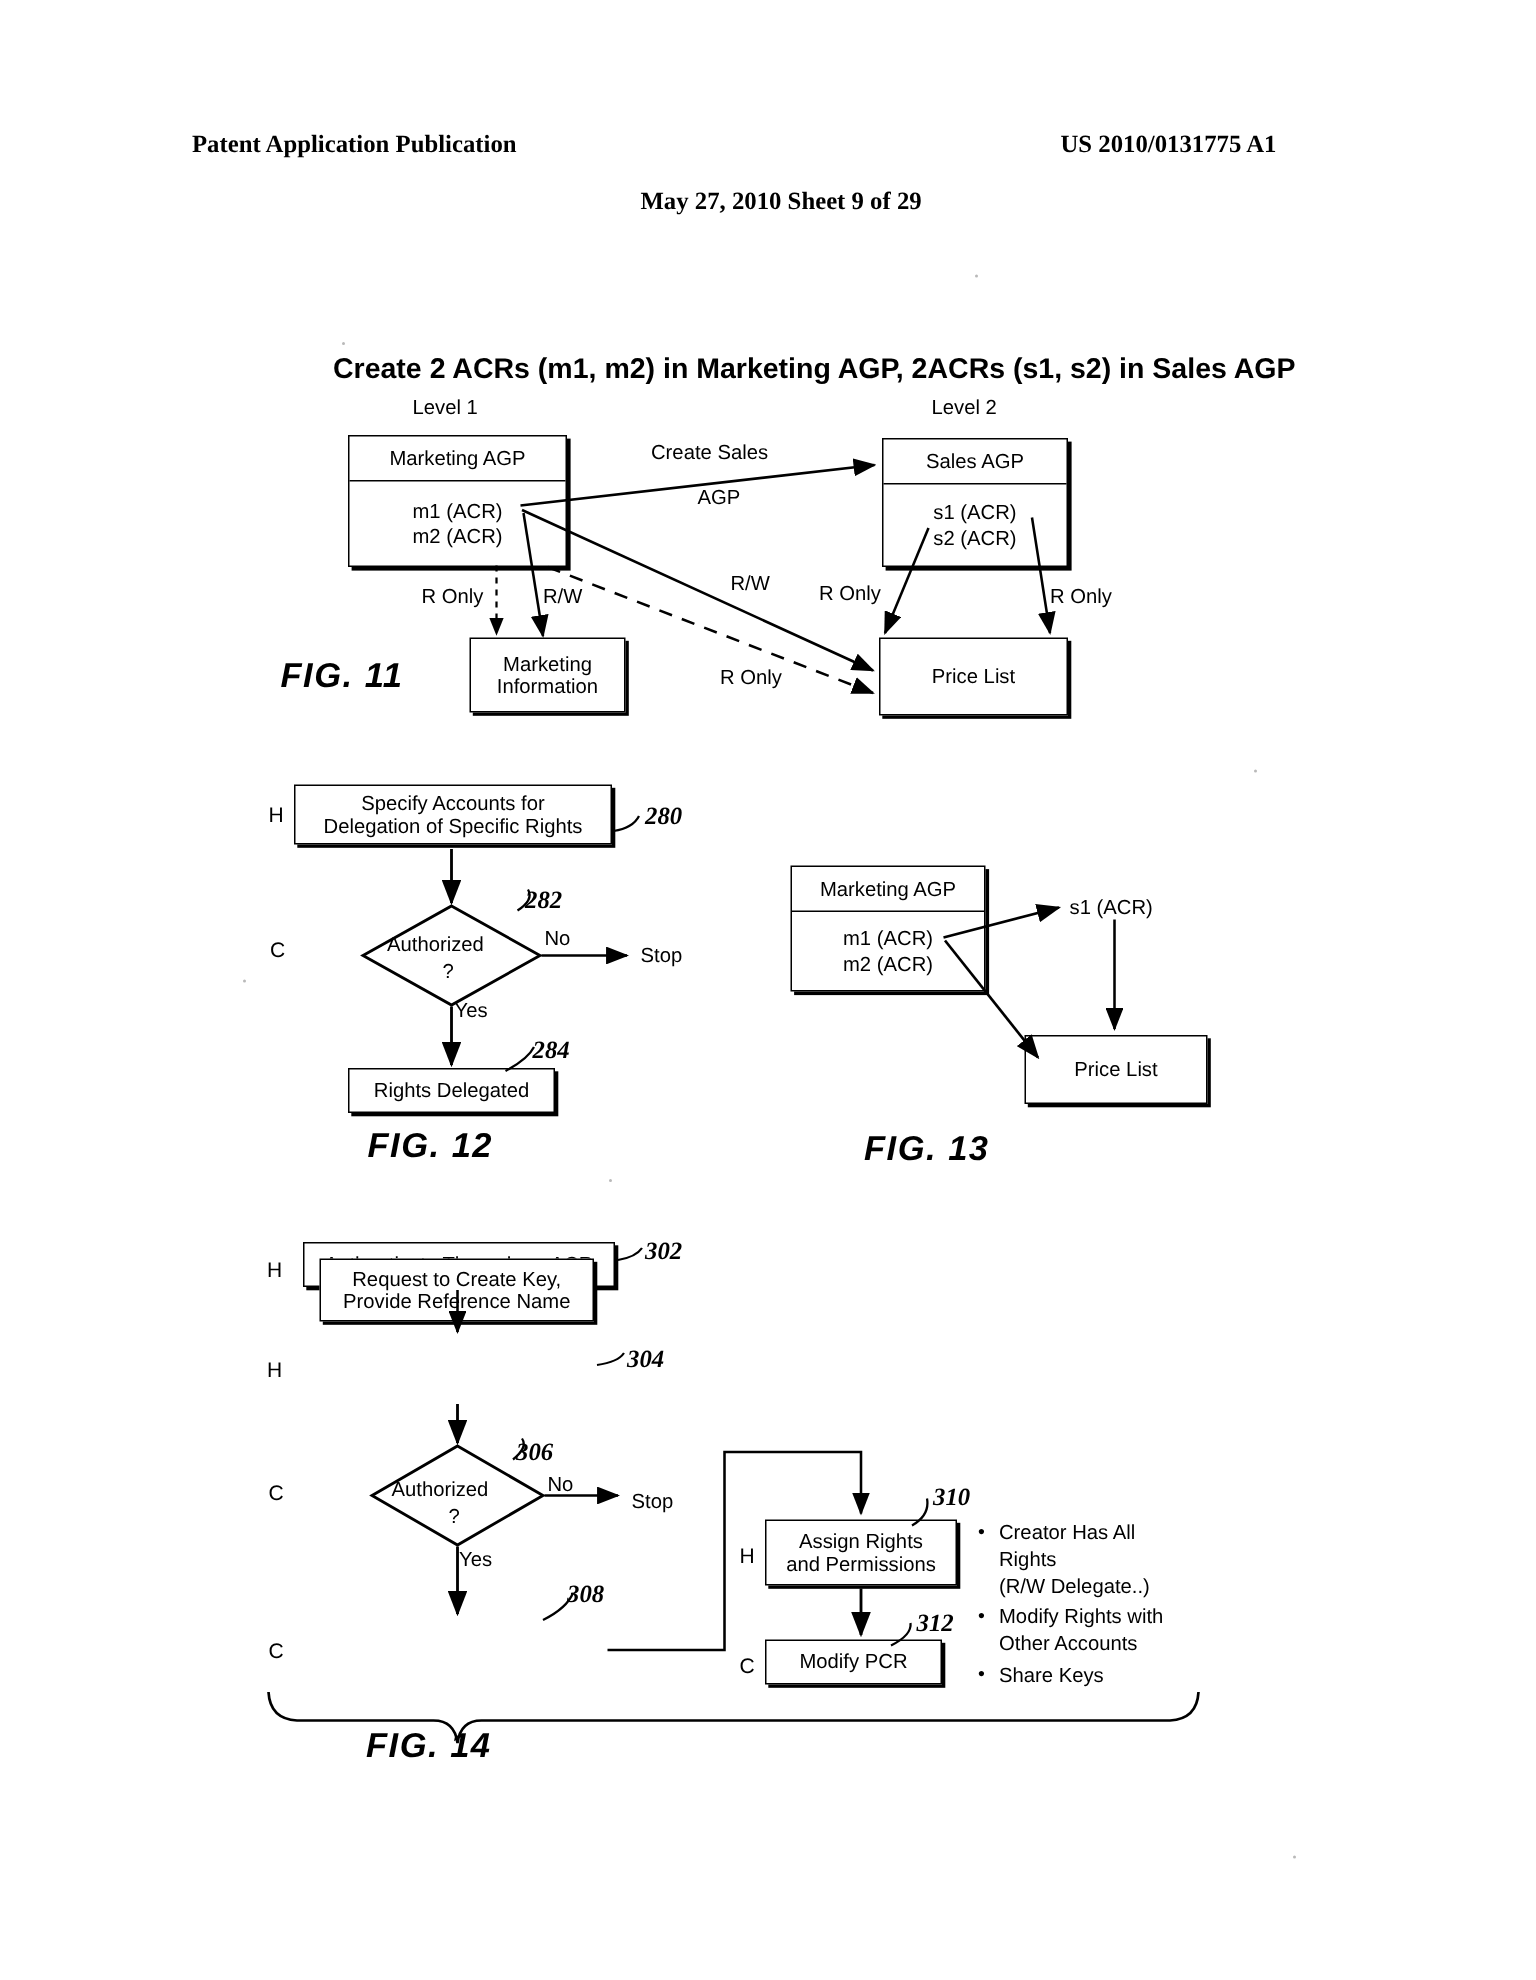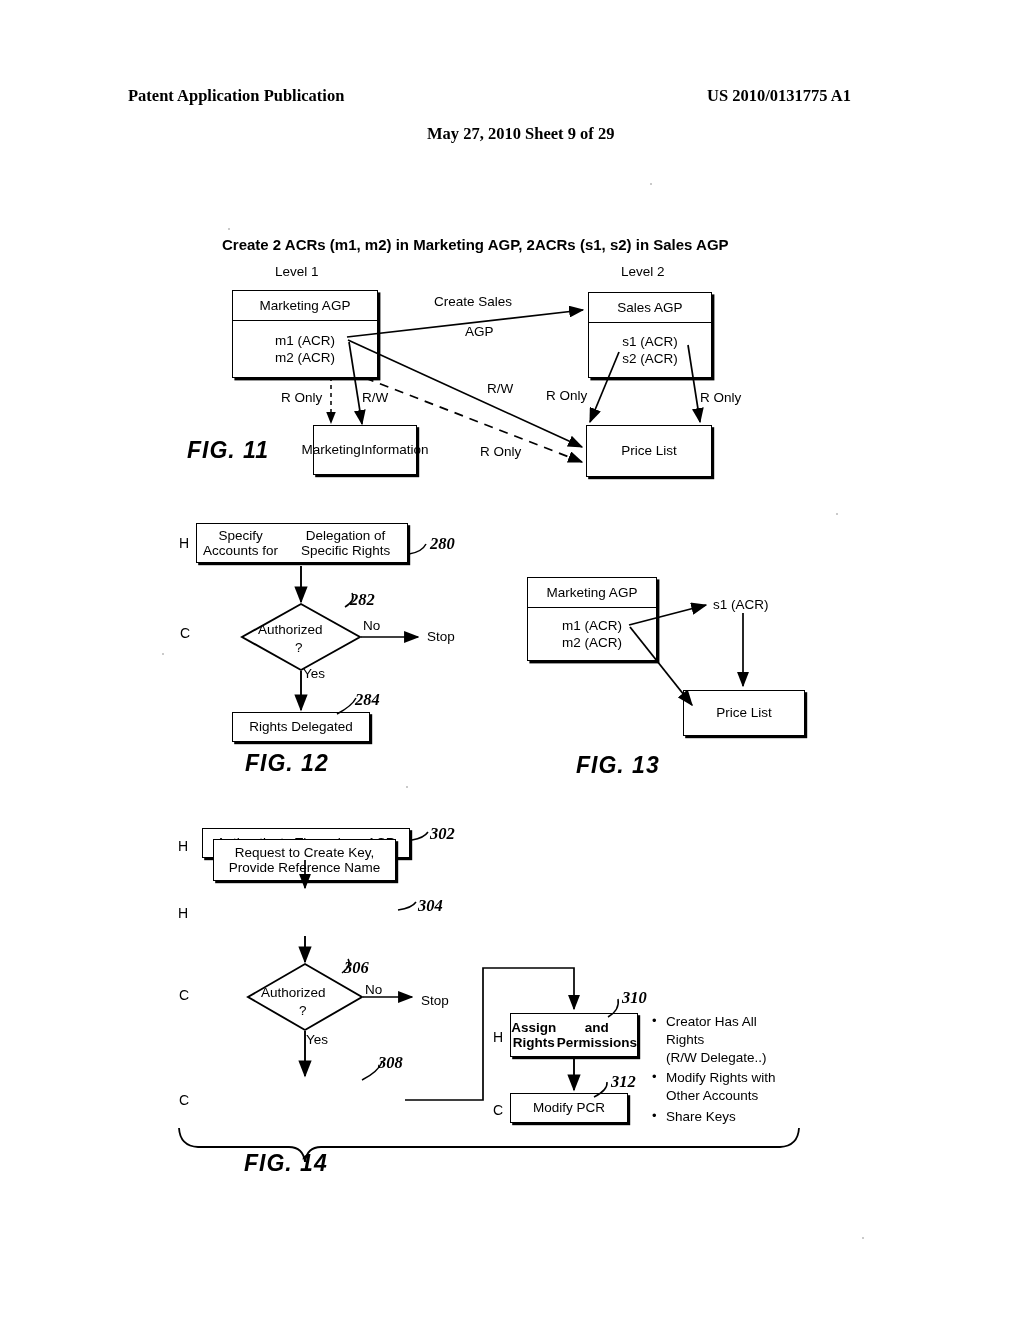--- a/index.html
+++ b/index.html
@@ -78,21 +78,21 @@
   .txt {
     position: absolute;
     font-size: 13.5px;
     white-space: nowrap;
     line-height: 1.16;
     color: #000;
   }
   .title-bold {
     position: absolute;
     font-weight: bold;
-    font-size: 15px;
+    font-size: 19px;
     white-space: nowrap;
   }
   .fignum {
     position: absolute;
     font-family: "Liberation Sans", sans-serif;
     font-weight: bold;
     font-style: italic;
     font-size: 23px;
     letter-spacing: 1px;
     white-space: nowrap;
@@ -162,21 +162,21 @@
   </div>
 
   <div class="agp" style="left:588px; top:292px; width:124px; height:86px;">
     <div class="agp-hd">Sales AGP</div>
     <div class="agp-bd">
       <div>s1 (ACR)</div>
       <div>s2 (ACR)</div>
     </div>
   </div>
 
-  <div class="box" style="left:313px; top:425px; width:104px; height:50px; ">
+  <div class="box" style="left:313px; top:425px; width:104px; height:50px; flex-direction:column;">
     <div>Marketing</div>
     <div>Information</div>
   </div>
 
   <div class="box" style="left:586px; top:425px; width:126px; height:52px;">Price List</div>
 
   <div class="txt" style="left:434px; top:294px;">Create Sales</div>
   <div class="txt" style="left:465px; top:324px;">AGP</div>
   <div class="txt" style="left:281px; top:390px;">R Only</div>
   <div class="txt" style="left:362px; top:390px;">R/W</div>
@@ -206,21 +206,21 @@
     <path d="M331,377 L331,423" stroke="#000" stroke-width="1.5" fill="none" stroke-dasharray="4,4" marker-end="url(#ah2)"></path>
 
     <path d="M365,378 L582,462" stroke="#000" stroke-width="1.7" fill="none" stroke-dasharray="9,7" marker-end="url(#ah)"></path>
 
     <path d="M619,352 L590,422" stroke="#000" stroke-width="1.7" fill="none" marker-end="url(#ah)"></path>
 
     <path d="M688,345 L700,422" stroke="#000" stroke-width="1.7" fill="none" marker-end="url(#ah)"></path>
   </svg>
 
   <div class="hc" style="left:179px; top:535px;">H</div>
-  <div class="box" style="left:196px; top:523px; width:212px; height:40px; flex-direction:row;">
+  <div class="box" style="left:196px; top:523px; width:212px; height:40px; flex-direction:column;">
     <div>Specify Accounts for</div>
     <div>Delegation of Specific Rights</div>
   </div>
   <div class="refnum" style="left:430px; top:534px;">280</div>
 
   <div class="hc" style="left:180px; top:625px;">C</div>
   <div class="refnum" style="left:350px; top:590px;">282</div>
   <div class="diamond-label" style="left:258px; top:622px;">Authorized</div>
   <div class="diamond-label" style="left:295px; top:640px;">?</div>
   <div class="txt" style="left:363px; top:618px;">No</div>
@@ -285,21 +285,21 @@
   <div class="diamond-label" style="left:261px; top:985px;">Authorized</div>
   <div class="diamond-label" style="left:299px; top:1003px;">?</div>
   <div class="txt" style="left:365px; top:982px;">No</div>
   <div class="txt" style="left:306px; top:1032px;">Yes</div>
   <div class="txt" style="left:421px; top:993px;">Stop</div>
 
   <div class="hc" style="left:179px; top:1092px;">C</div>
   <div class="refnum" style="left:378px; top:1053px;">308</div>
 
   <div class="hc" style="left:493px; top:1029px;">H</div>
-  <div class="box" style="left:510px; top:1013px; width:128px; height:44px; flex-direction:row;font-weight:bold;">
+  <div class="box" style="left:510px; top:1013px; width:128px; height:44px; flex-direction:column;">
     <div>Assign Rights</div>
     <div>and Permissions</div>
   </div>
   <div class="refnum" style="left:622px; top:988px;">310</div>
 
   <div class="hc" style="left:493px; top:1102px;">C</div>
   <div class="box" style="left:510px; top:1093px; width:118px; height:30px;">Modify PCR</div>
   <div class="refnum" style="left:611px; top:1072px;">312</div>
 
   <div class="bullets" style="left:652px; top:1013px; width:150px;">

